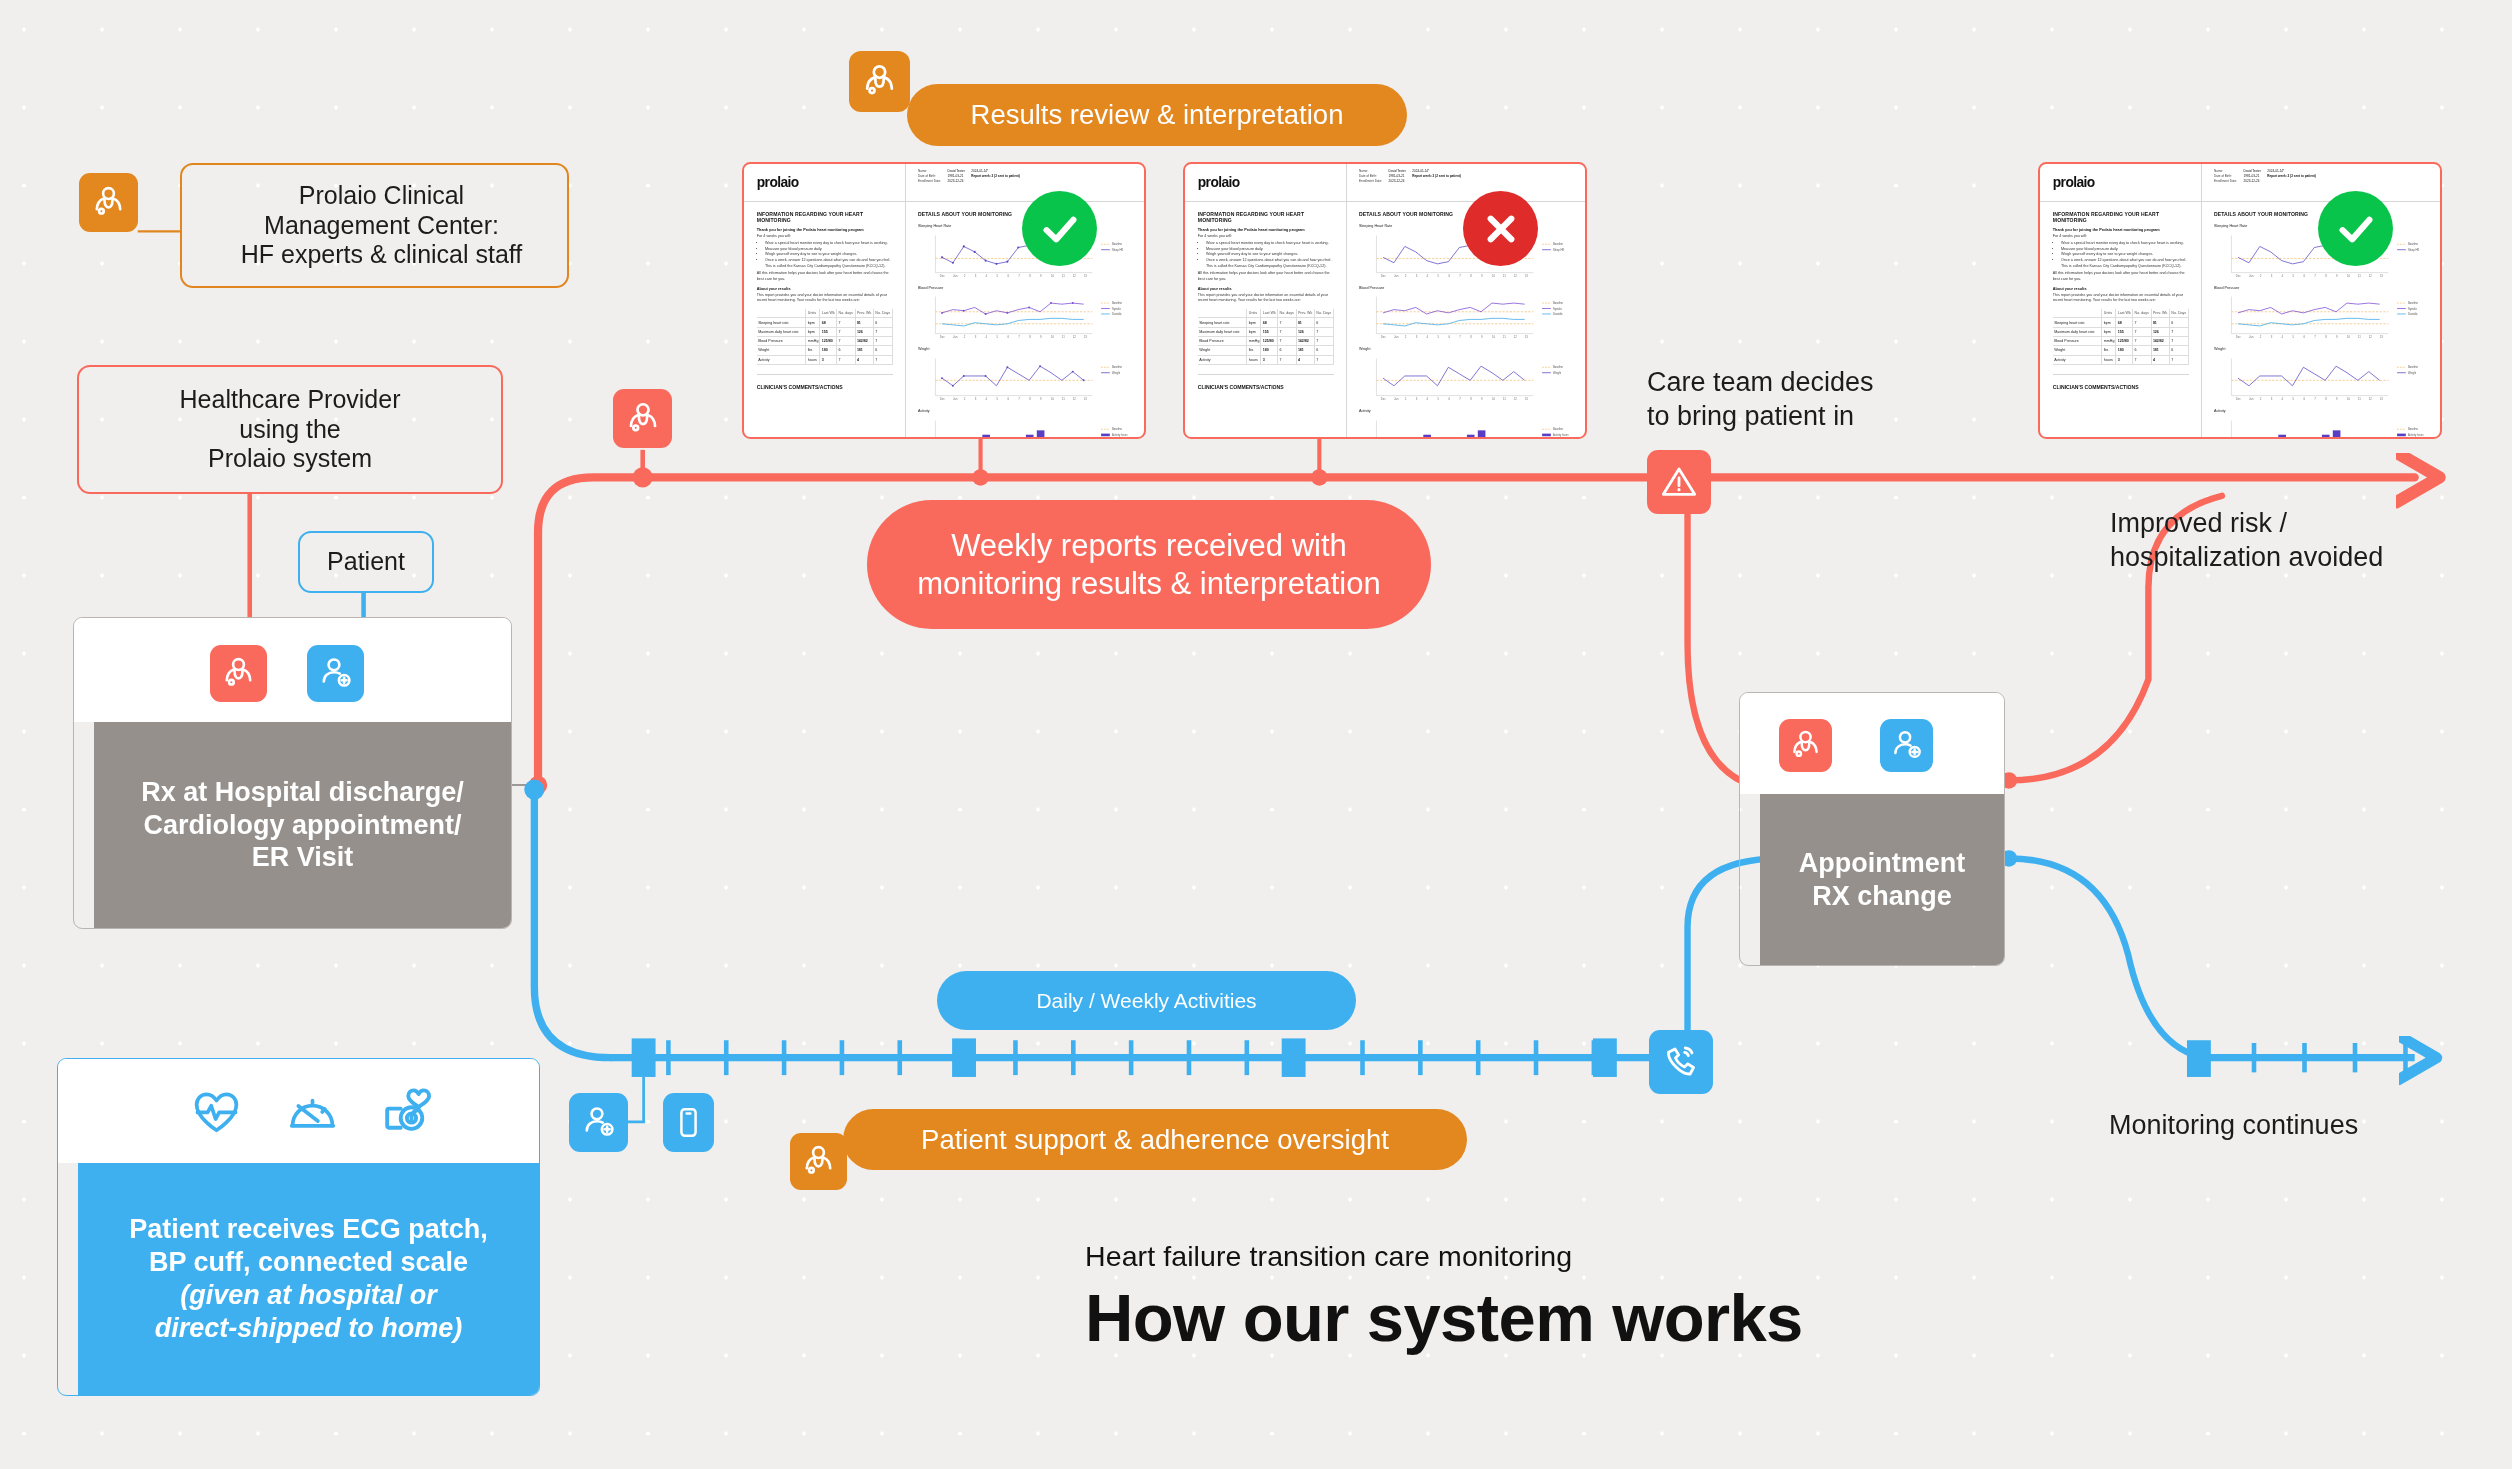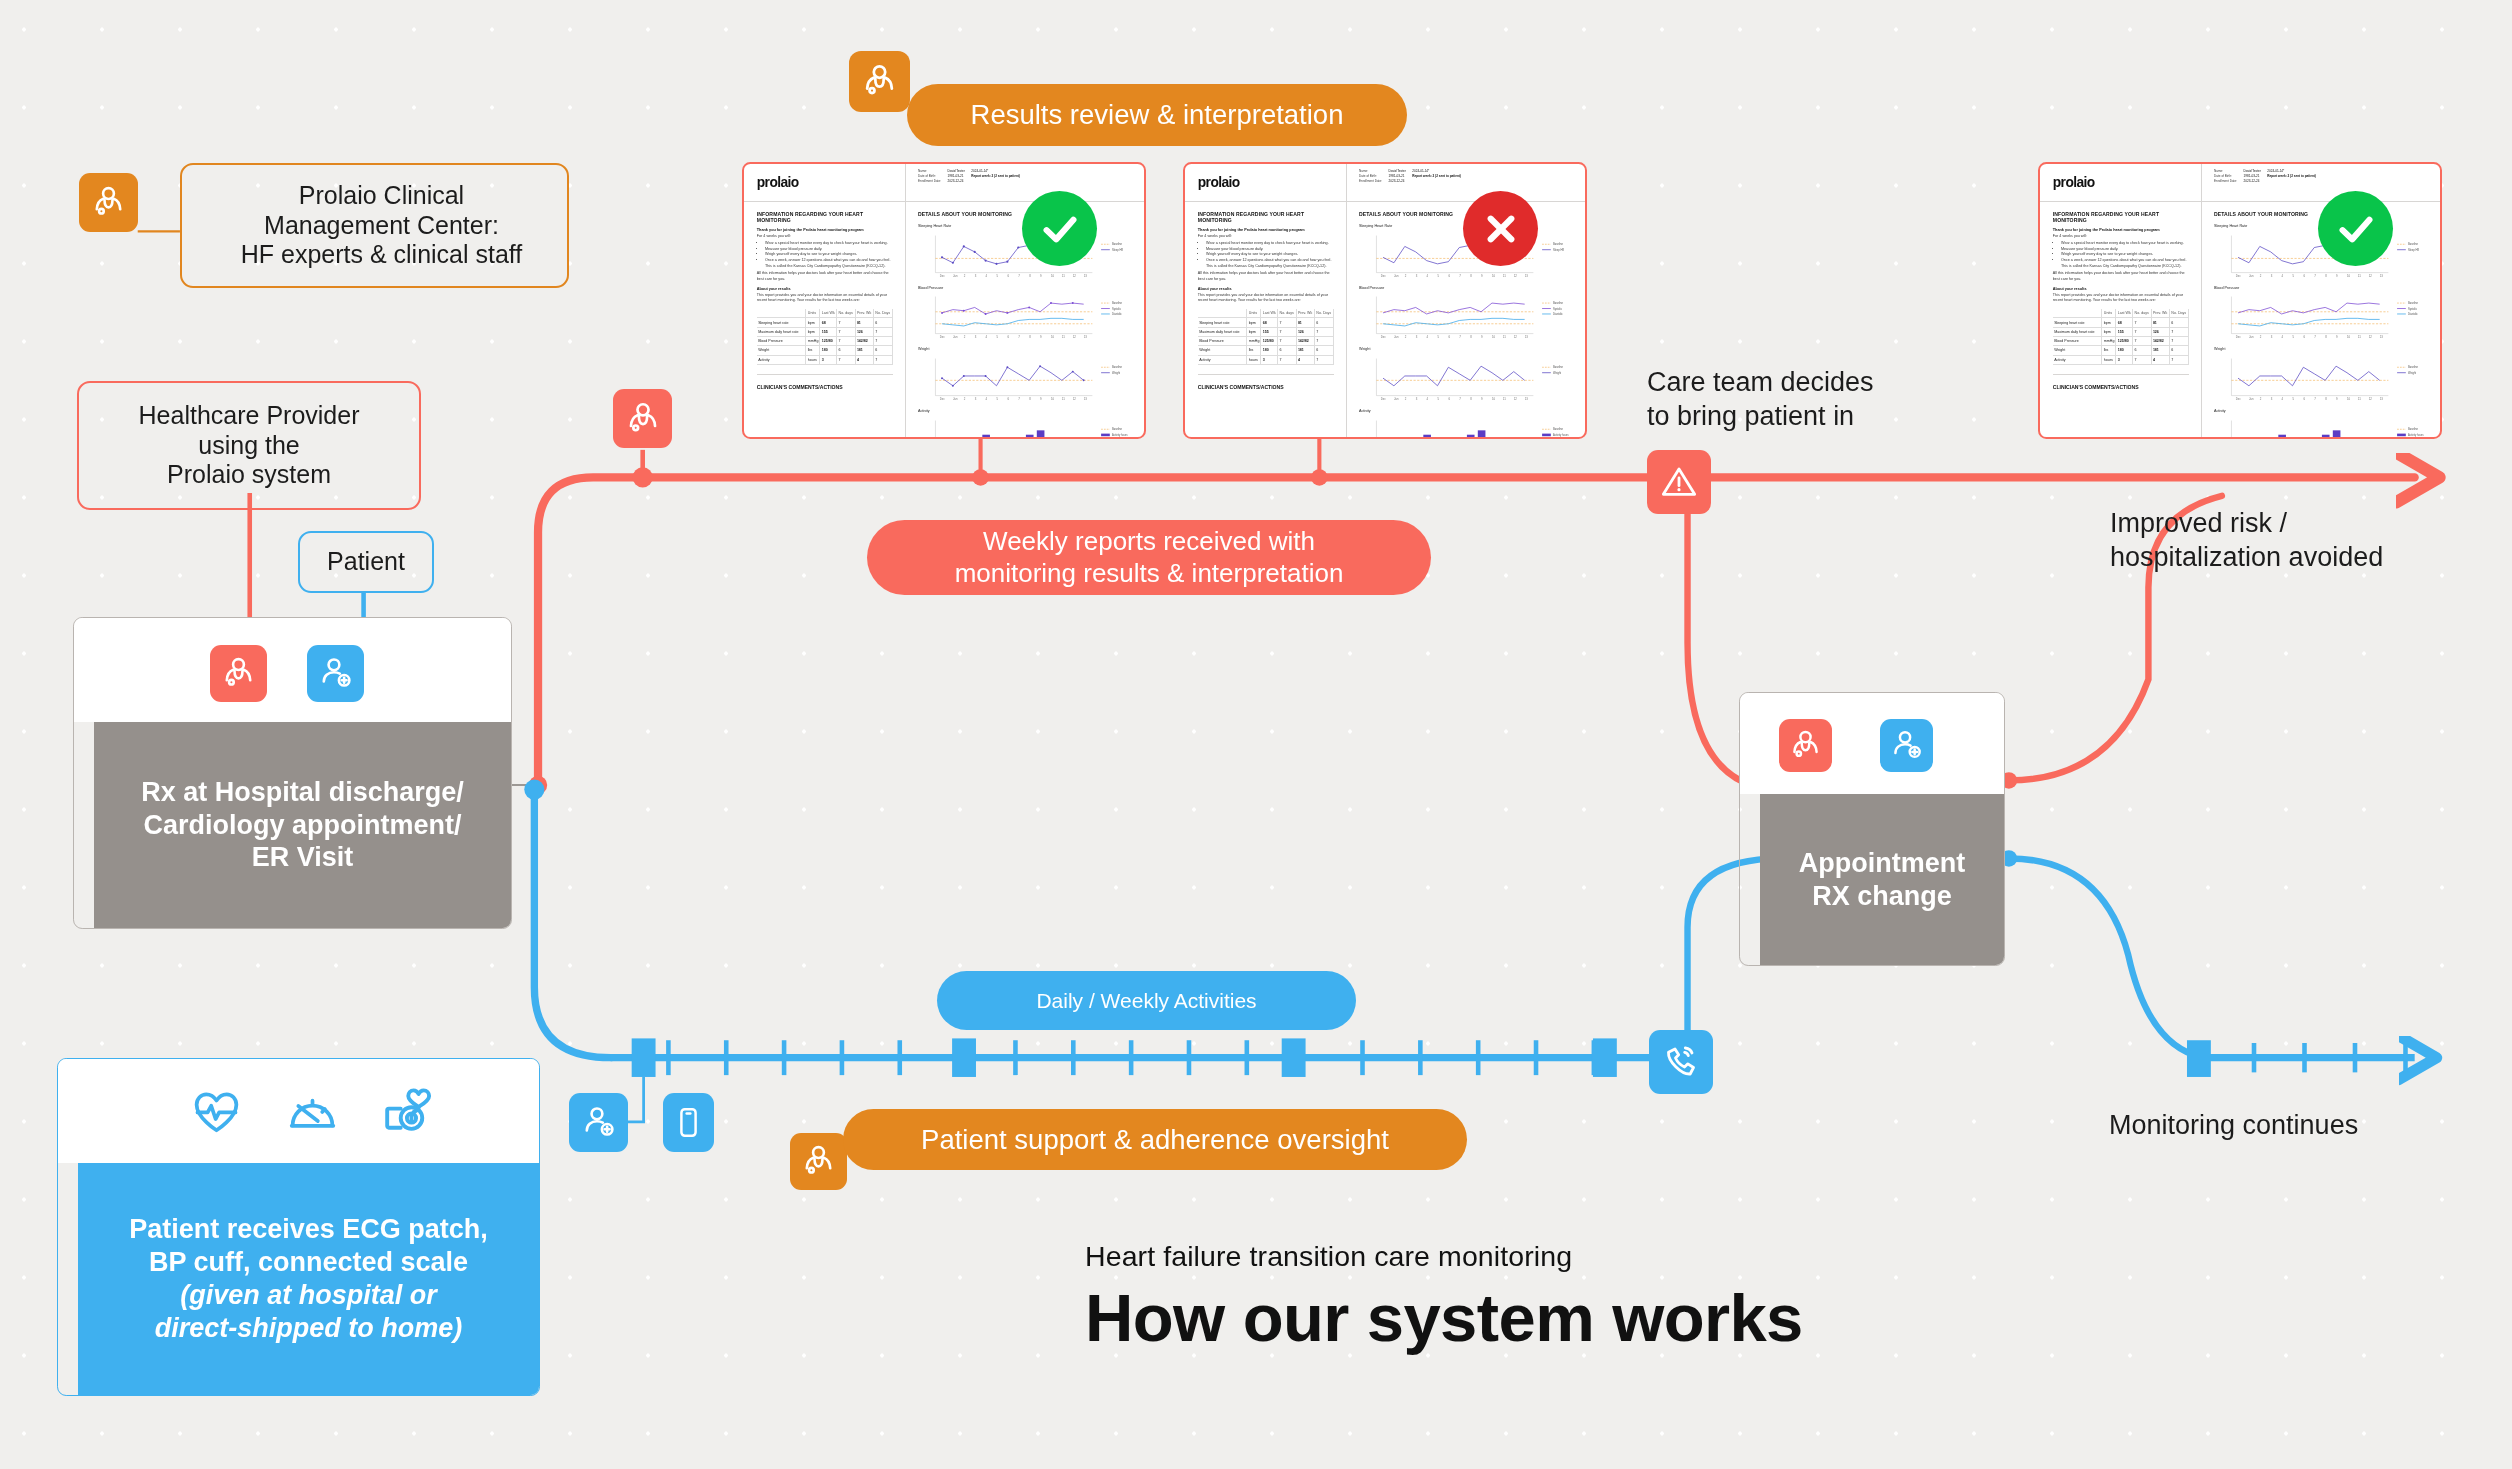--- a/index.html
+++ b/index.html
@@ -211,21 +211,21 @@
     </svg>
   </div>
   <div class="legend-box legend-orange" style="left:180px;top:163px;width:389px;height:125px;font-size:25px;">
     <div>
       <div>Prolaio Clinical</div>
       <div>Management Center:</div>
       <div>HF experts &amp; clinical staff</div>
     </div>
   </div>
 
-  <div class="legend-box legend-red" style="left:77px;top:381px;width:344px;height:129px;font-size:25px;">
+  <div class="legend-box legend-red" style="left:77px;top:365px;width:426px;height:129px;font-size:25px;">
     <div>
       <div>Healthcare Provider</div>
       <div>using the</div>
       <div>Prolaio system</div>
     </div>
   </div>
 
   <div class="legend-box legend-blue" style="left:298px;top:531px;width:136px;height:62px;font-size:25px;">
     <span>Patient</span>
   </div>
@@ -313,21 +313,21 @@
   <div class="tile t-red" style="left:613px;top:389px;width:59px;height:59px;">
     <svg width="38" height="38" viewBox="0 0 24 24" fill="none" stroke="#fff" stroke-width="1.7" stroke-linecap="round" stroke-linejoin="round">
       <circle cx="12" cy="6.2" r="3.5"></circle>
       <path d="M8.6 9.6 C6 10.6 4.6 12.8 4.4 16.4"></path>
       <path d="M15.4 9.6 C18 10.6 19.4 12.8 19.6 16.4"></path>
       <path d="M9.4 10.1 C9.4 13.6 10.6 15.2 12 15.2 C13.4 15.2 14.6 13.6 14.6 10.1"></path>
       <circle cx="7.4" cy="17.6" r="1.5"></circle>
     </svg>
   </div>
 
-  <div class="pill p-red" style="left:867px;top:500px;width:564px;height:75px;font-size:26px;margin-top:20px;">
+  <div class="pill p-red" style="left:867px;top:500px;width:564px;height:129px;font-size:31px;">
     <div>
       <div>Weekly reports received with</div>
       <div>monitoring results &amp; interpretation</div>
     </div>
   </div>
 
   <div class="tile t-red" style="left:1647px;top:450px;width:64px;height:64px;">
     <svg width="40" height="40" viewBox="0 0 24 24" fill="none" stroke="#fff" stroke-width="1.7" stroke-linecap="round" stroke-linejoin="round">
       <path d="M12 4.2 L21.4 19.4 H2.6 Z"></path>
       <line x1="12" y1="9.6" x2="12" y2="14.2"></line>

